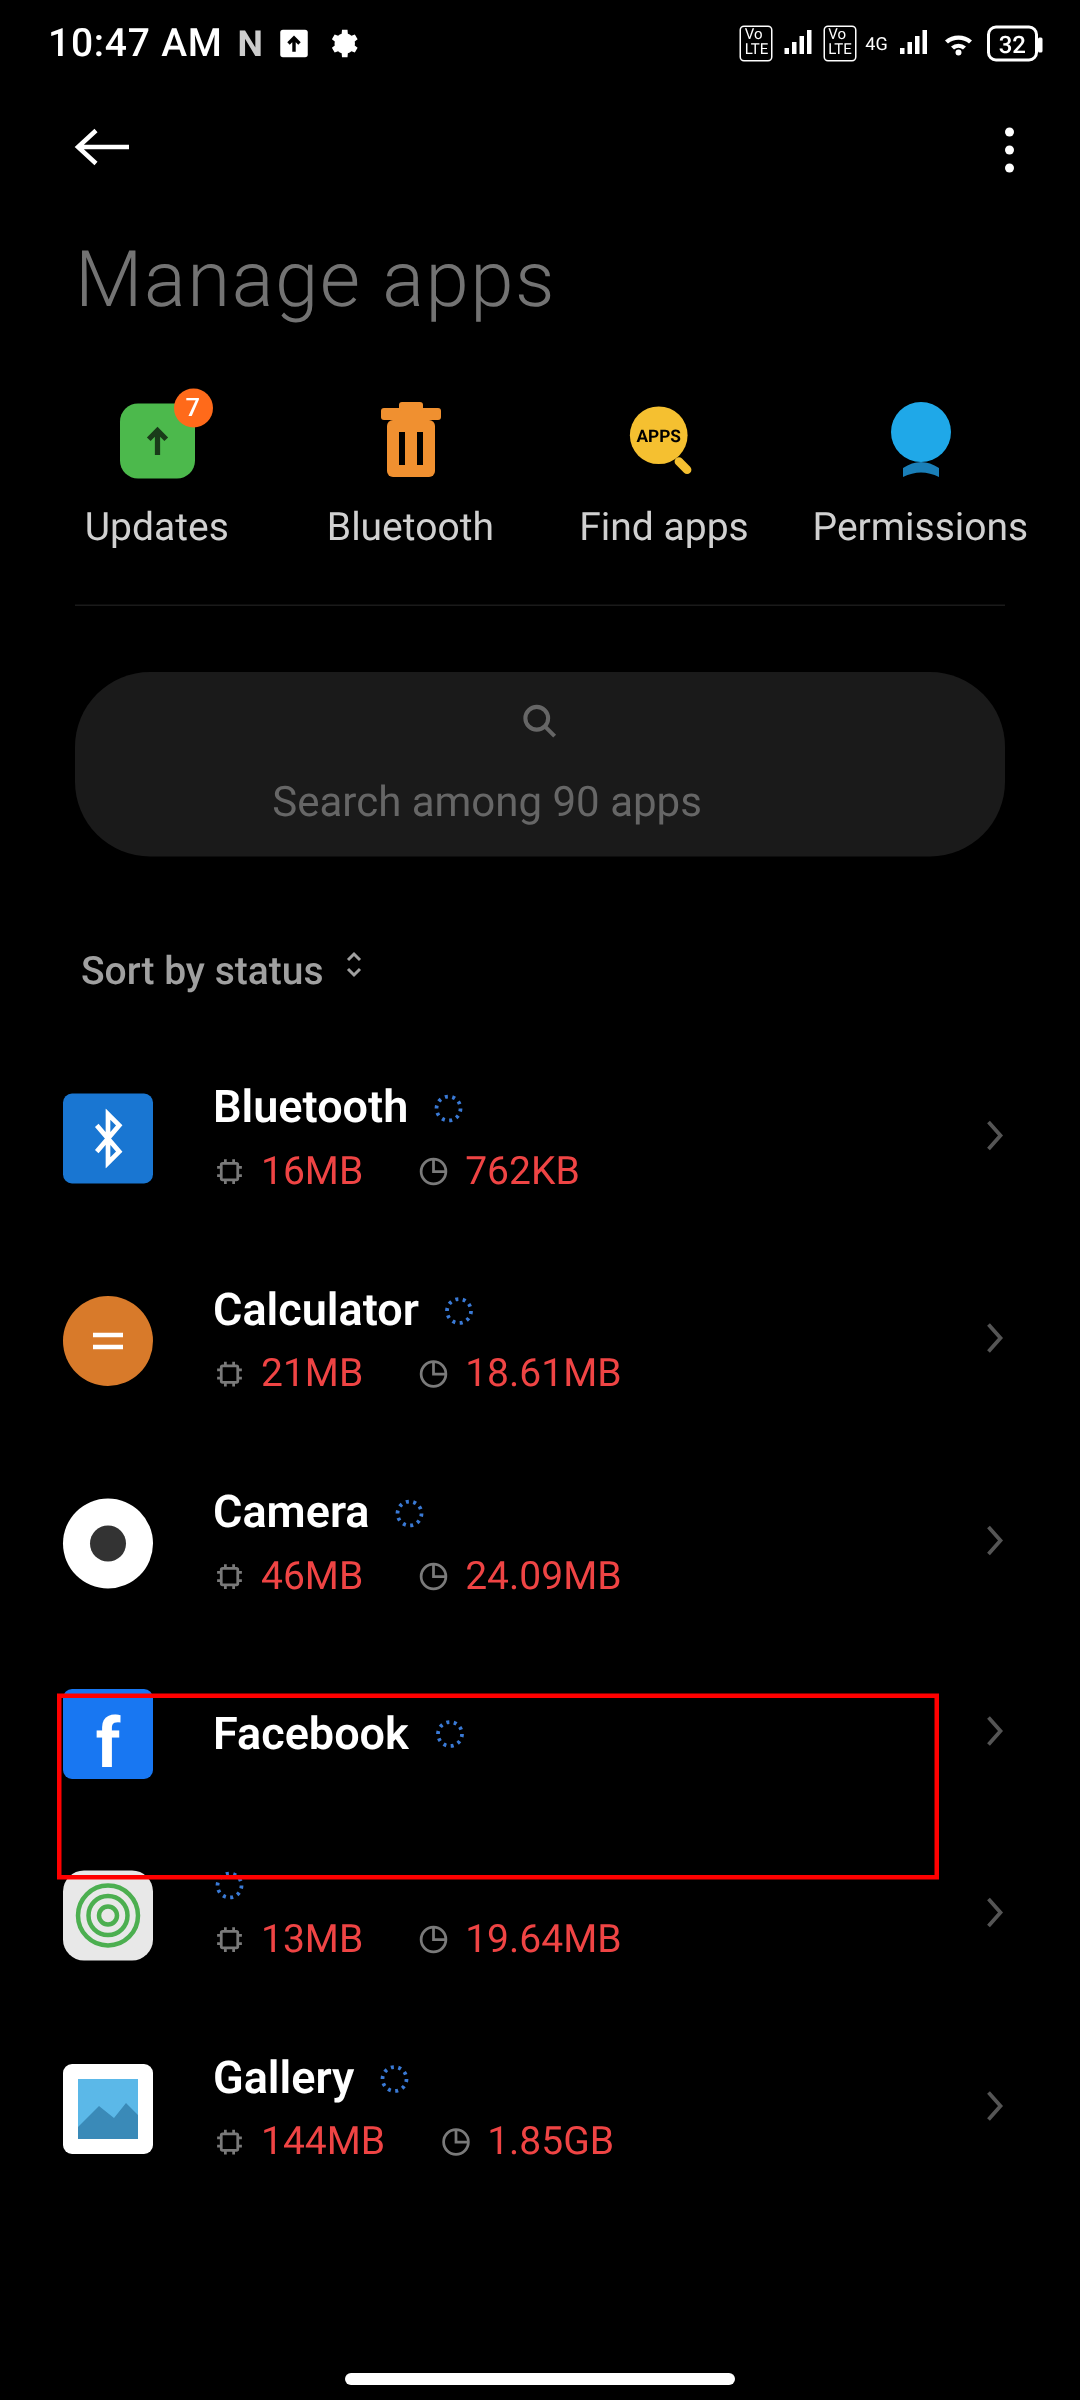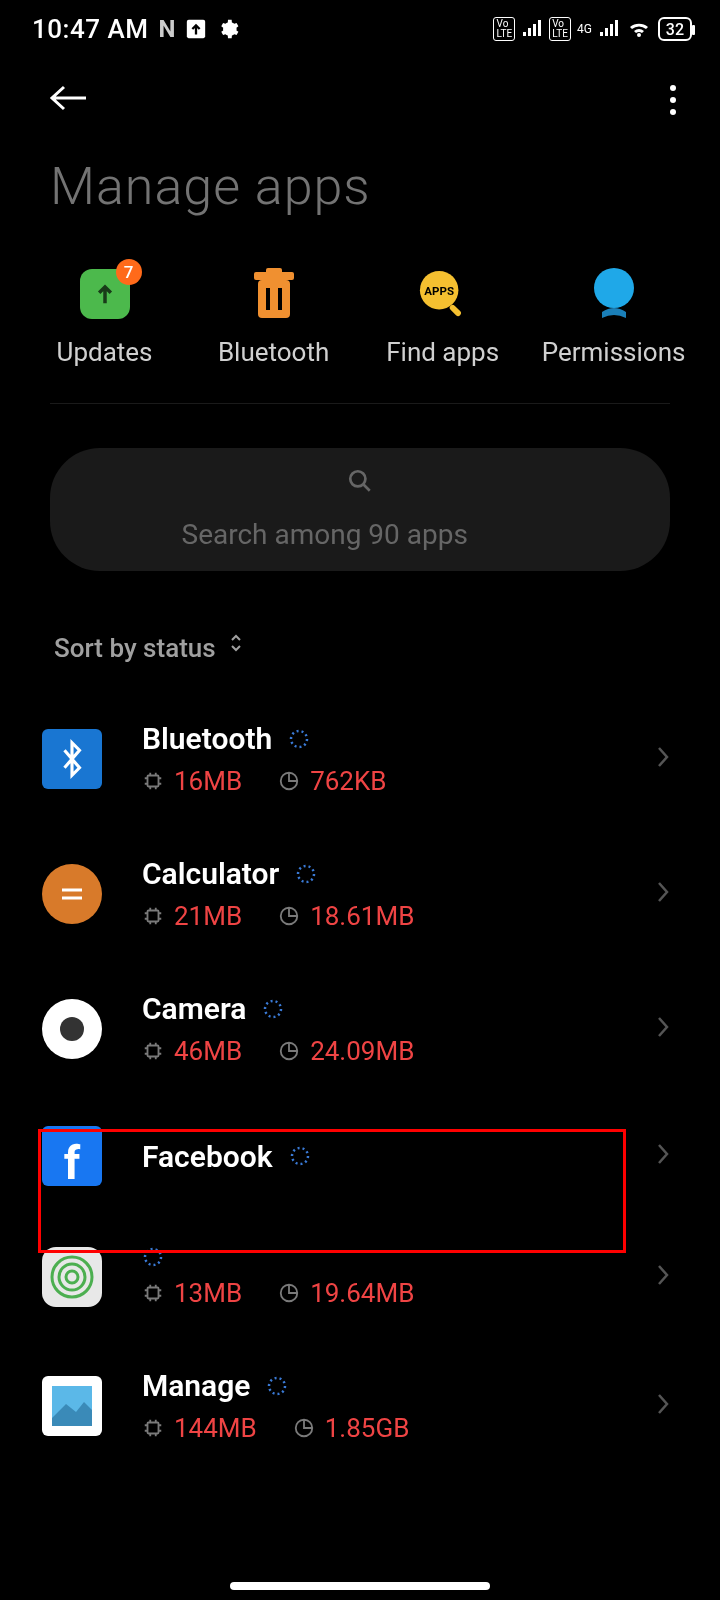--- a/index.html
+++ b/index.html
@@ -340,21 +340,21 @@
 
   <div class="app-item">
     <div class="app-icon icon-gallery">
       <svg width="48" height="48" viewBox="0 0 48 48">
           <rect x="4" y="4" width="40" height="40" fill="#5bb8e8"></rect>
           <path d="M4 36 L18 22 L28 30 L36 20 L44 28 L44 44 L4 44 Z" fill="#3a8ab8"></path>
         </svg>
     </div>
     <div class="app-info">
       <div class="app-name-row">
-        <span class="app-name">Manage</span>
+        <span class="app-name">Gallery</span>
         <svg class="dotted-circle" viewBox="0 0 22 22">
             <circle cx="11" cy="11" r="8" stroke="#3a7ad6" stroke-width="2.5" stroke-dasharray="2 3" fill="none"></circle>
           </svg>
       </div>
       <div class="app-meta">
         <span class="meta-item">
             <svg width="22" height="22" viewBox="0 0 24 24" stroke="#7a7a7a" stroke-width="2" fill="none">
               <rect x="6" y="6" width="12" height="12" rx="1"></rect>
               <path d="M9 3v3M15 3v3M9 18v3M15 18v3M3 9h3M3 15h3M18 9h3M18 15h3"></path>
             </svg>

